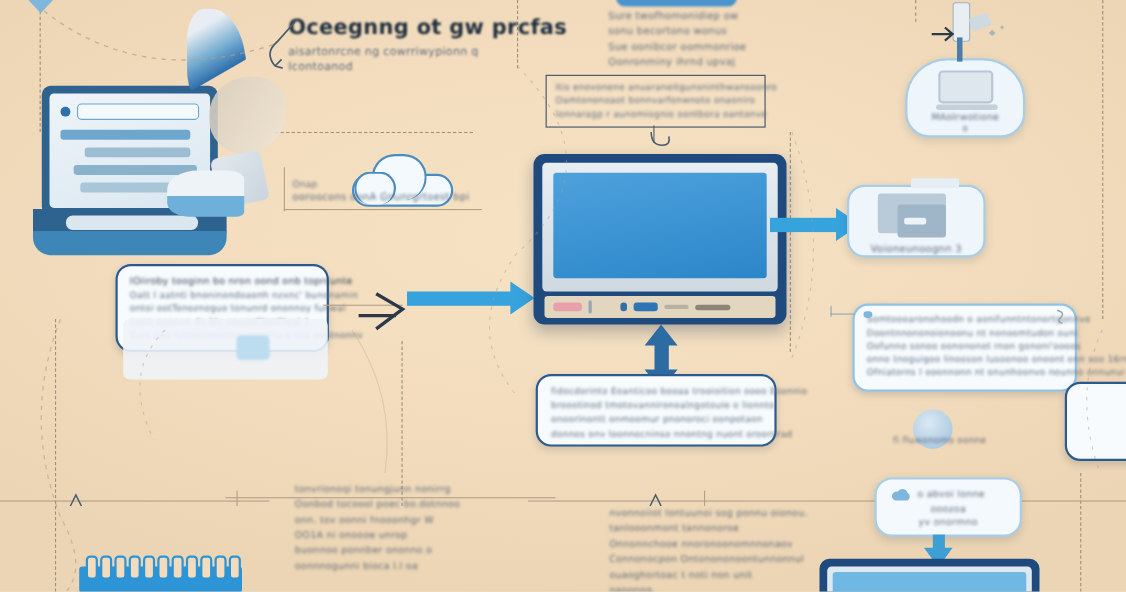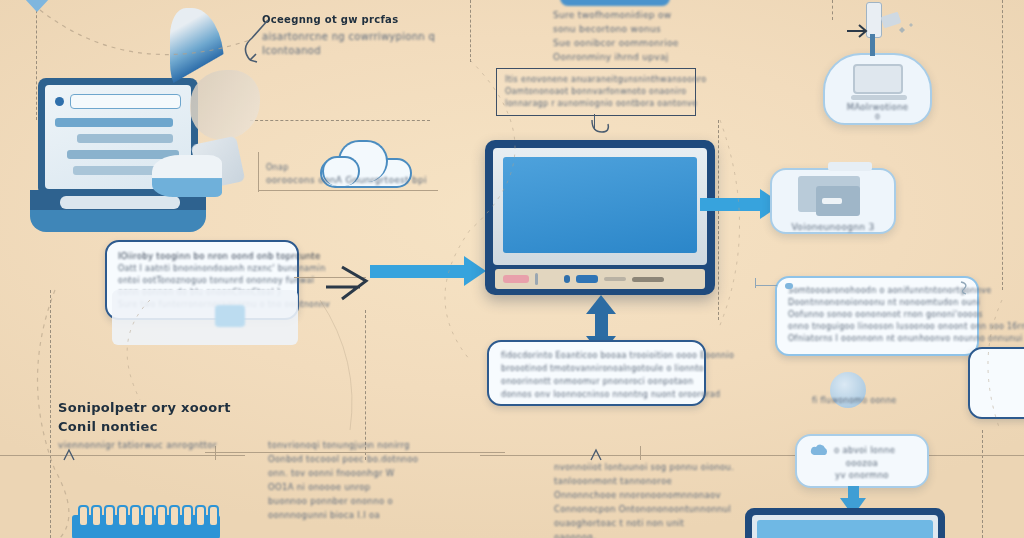--- a/index.html
+++ b/index.html
@@ -140,21 +140,21 @@
   <div class="solidh" style="left:205px;top:452px;width:300px;"></div>
   <div class="solidh" style="left:480px;top:455px;width:320px;"></div>
   <div class="solidh" style="left:910px;top:455px;width:114px;"></div>
   <div class="solidv" style="left:215px;top:446px;height:14px;"></div>
   <div class="solidv" style="left:640px;top:446px;height:14px;"></div>
   <div class="solidv" style="left:870px;top:446px;height:14px;"></div>
   <div class="solidh" style="left:258px;top:190px;width:180px;"></div>
   <div class="solidv" style="left:258px;top:152px;height:40px;"></div>
 
   <div style="position:absolute;left:262px;top:14px;">
-    <div class="ptxt hdr" style="font-size:10px;">Oceegnng ot gw prcfas</div>
+    <div class="ptxt hdr" style="font-size:19px;">Oceegnng ot gw prcfas</div>
     <div class="ptxt soft" style="font-size:10px;margin-top:6px;">aisartonrcne ng cowrriwypionn q</div>
     <div class="ptxt soft" style="font-size:10px;margin-top:3px;">Icontoanod</div>
   </div>
 
   <svg style="position:absolute;left:236px;top:16px;" width="36" height="56" viewBox="0 0 36 56">
     <path d="M32 4 L16 22 Q4 32 14 44" fill="none" stroke="#4a5c70" stroke-width="1.6"></path>
     <path d="M14 44 L20 38 M14 44 L21 46" fill="none" stroke="#4a5c70" stroke-width="1.6"></path>
   </svg>
 
   <div style="position:absolute;left:553px;top:10px;">
@@ -299,25 +299,20 @@
 
   <div class="card dk" style="left:487px;top:340px;width:215px;height:62px;">
     <div style="padding:9px 12px;">
       <div class="ptxt soft tiny" style="font-size:8px;margin-bottom:4px;">fidocdorinto Eoanticoo booaa trooioition oooo Eoonnio</div>
       <div class="ptxt soft tiny" style="font-size:8px;margin-bottom:4px;">broootinod tmotovannironoalngotoule o lionnto</div>
       <div class="ptxt soft tiny" style="font-size:8px;margin-bottom:4px;">onoorinontt onmoomur pnonoroci oonpotaon</div>
       <div class="ptxt soft tiny" style="font-size:8px;">donnos onv loonnocninso nnontng nuont oroororad</div>
     </div>
   </div>
 
-  <div style="position:absolute;left:58px;top:400px;">
-    <div class="ptxt hdr" style="font-size:13px;">Sonipolpetr ory xooort</div>
-    <div class="ptxt hdr" style="font-size:13px;margin-top:4px;">Conil nontiec</div>
-    <div class="ptxt soft tiny" style="font-size:9px;margin-top:6px;">viennonnigr tatiorwuc anrognttor</div>
-  </div>
   <svg style="position:absolute;left:60px;top:446px;" width="20" height="16" viewBox="0 0 20 16">
     <path d="M4 14 L9 4 L14 14" fill="none" stroke="#4a5c70" stroke-width="1.4"></path>
   </svg>
 
   <div style="position:absolute;left:268px;top:440px;">
     <div class="ptxt soft tiny" style="font-size:8.5px;margin-bottom:4px;">tonvrionoqi tonungjunn nonirrg</div>
     <div class="ptxt soft tiny" style="font-size:8.5px;margin-bottom:4px;">Oonbod tocoool poec bo.dotnnoo</div>
     <div class="ptxt soft tiny" style="font-size:8.5px;margin-bottom:4px;">onn. tov oonni fnooonhgr  W</div>
     <div class="ptxt soft tiny" style="font-size:8.5px;margin-bottom:4px;">OO1A ni onoooe unrop</div>
     <div class="ptxt soft tiny" style="font-size:8.5px;margin-bottom:4px;">buonnoo ponnber ononno o</div>

